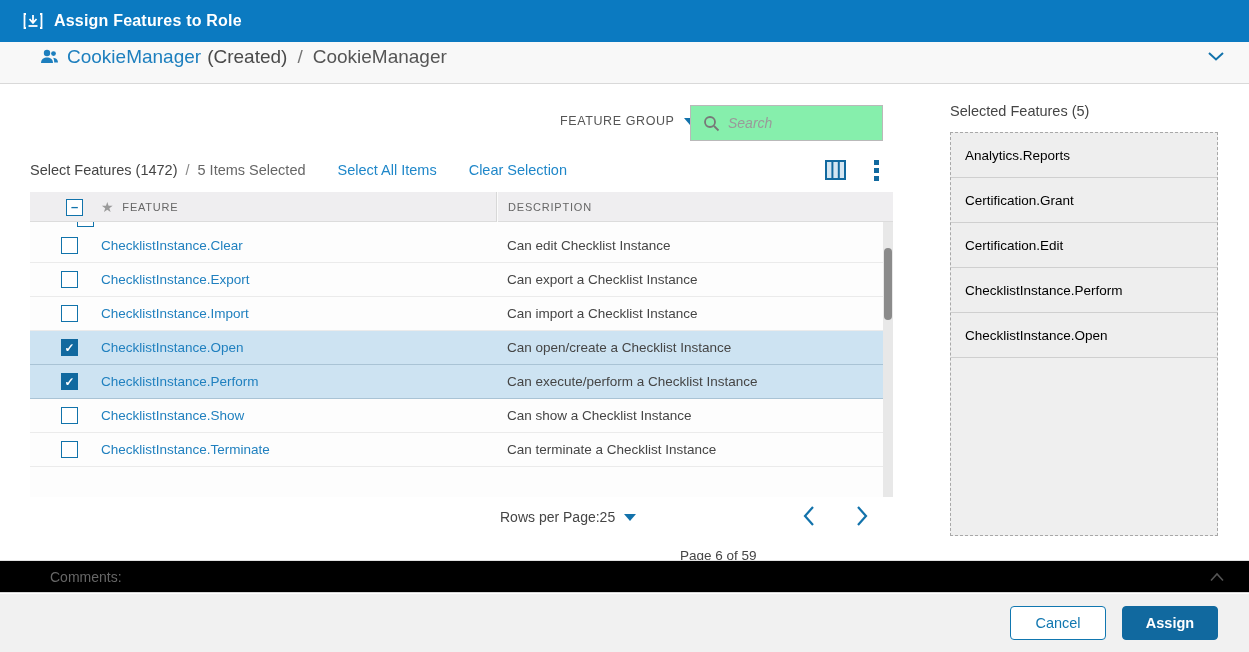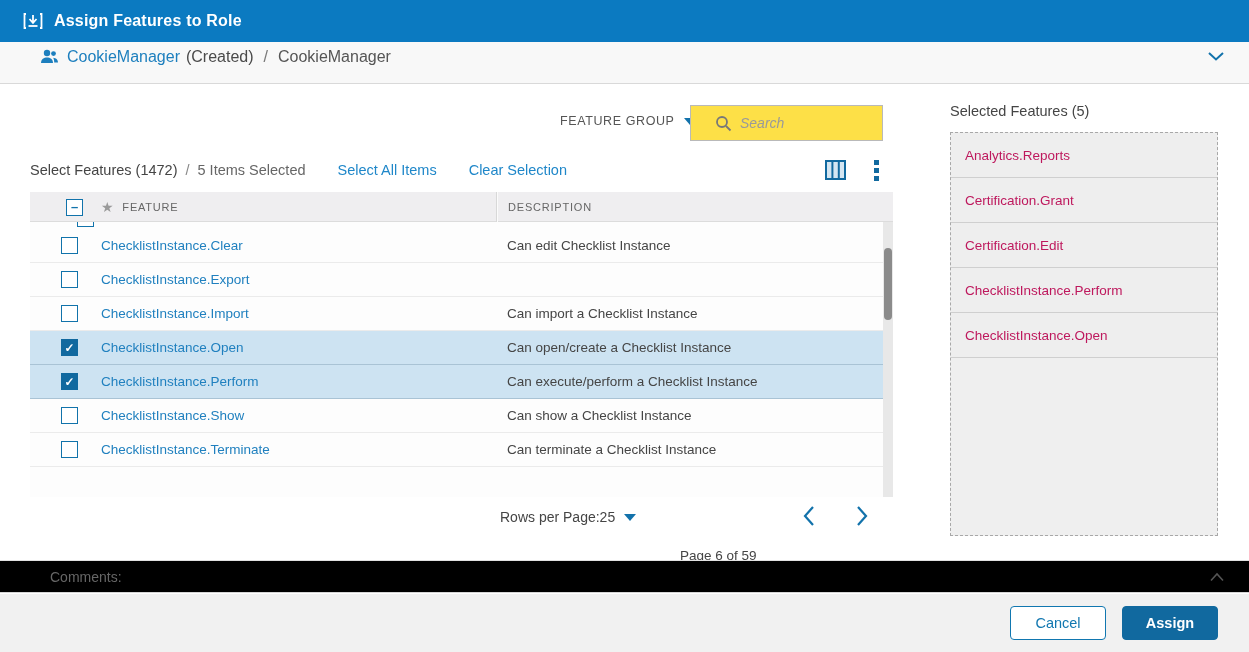--- a/index.html
+++ b/index.html
@@ -14,43 +14,43 @@
     position:absolute; left:0; top:0; width:1249px; height:42px;
     background:#0b7ac1; display:flex; align-items:center; padding-left:22px;
   }
   .titlebar .ticon { margin-right:10px; display:flex; }
   .titlebar .ttext { color:#ffffff; font-size:16px; font-weight:600; letter-spacing:.2px; }
 
   
   .crumbbar {
     position:absolute; left:0; top:42px; width:1249px; height:42px;
     background:#f8f8f8; border-bottom:1px solid #d9d9d9;
-    display:flex; align-items:center; padding:0 24px 12px 40px; font-size:16px;
+    display:flex; align-items:center; padding:0 24px 12px 40px; font-size:19px;
   }
   .crumbbar .gicon { margin-right:8px; display:flex; }
   .crumb-link { color:#1d7fbe; margin-right:6px; cursor:pointer; }
   .crumb-status { color:#4a4a4a; margin-right:10px; }
   .crumb-sep { color:#777; margin-right:10px; }
   .crumb-current { color:#555; }
   .crumb-expand { margin-left:auto; cursor:pointer; display:flex; }
 
   
   .fg-control {
     position:absolute; left:560px; top:114px; display:flex; align-items:center;
     cursor:pointer;
   }
   .fg-label { font-size:12.5px; color:#555; letter-spacing:.6px; }
   .tri-down {
     width:0; height:0; border-left:6px solid transparent; border-right:6px solid transparent;
     border-top:7px solid #1272ab; margin-left:9px; margin-top:1px;
   }
   .searchbox {
     position:absolute; left:690px; top:105px; width:193px; height:36px;
-    background:#fde047; border:1px solid #b9b9b9; display:flex; align-items:center;
-    padding-left:24px;
+    background:#86efac; border:1px solid #b9b9b9; display:flex; align-items:center;
+    padding-left:12px;
   }
   .searchbox input {
     border:none; background:transparent; outline:none; font-style:italic;
     font-size:14px; color:#555; width:140px; margin-left:8px;
     font-family:"Liberation Sans", sans-serif;
   }
   .searchbox input::placeholder { color:#9a9a9a; font-style:italic; }
 
   
   .toolbar { position:absolute; left:30px; top:158px; width:863px; height:24px;
@@ -108,21 +108,21 @@
   .pchev { position:absolute; top:8px; cursor:pointer; display:flex; }
   .pchev.prev { left:772px; }
   .pchev.next { left:825px; }
 
   
   .sidepanel { position:absolute; left:930px; top:103px; width:288px;padding-left:20px; }
   .sp-title { font-size:14.5px; color:#454545; margin-bottom:13px; }
   .sp-box { border:1px dashed #a8a8a8; background:#efefef; height:404px; overflow:hidden; }
   .sp-item {
     height:45px; display:flex; align-items:center; padding-left:14px;
-    font-size:13.5px; color:#be185d; border-bottom:1px solid #cfcfcf; background:#eeeeee;
+    font-size:13.5px; color:#000000; border-bottom:1px solid #cfcfcf; background:#eeeeee;
   }
 
   
   .commentsbar {
     position:absolute; left:0; top:560px; width:1249px; height:33px;
     background:#000000; border-top:1px solid #e1e1e1; border-bottom:1px solid #d6d6d6;
     display:flex; align-items:center; padding:0 24px 0 50px;
   }
   .commentsbar .clabel { font-size:14px; color:#666; }
   .commentsbar .collapse { margin-left:auto; cursor:pointer; display:flex; }
@@ -230,20 +230,21 @@
     <div class="trow">
       <span></span>
         <span class="cb"></span>
       <span class="feat">ChecklistInstance.Clear</span>
       <span class="desc">Can edit Checklist Instance</span>
     </div>
     <div class="trow">
       <span></span>
         <span class="cb"></span>
       <span class="feat">ChecklistInstance.Export</span>
+      <span class="desc">Can export a Checklist Instance</span>
     </div>
     <div class="trow">
       <span></span>
         <span class="cb"></span>
       <span class="feat">ChecklistInstance.Import</span>
       <span class="desc">Can import a Checklist Instance</span>
     </div>
     <div class="trow checked">
       <span></span>
         <span class="cb on">✓</span>

